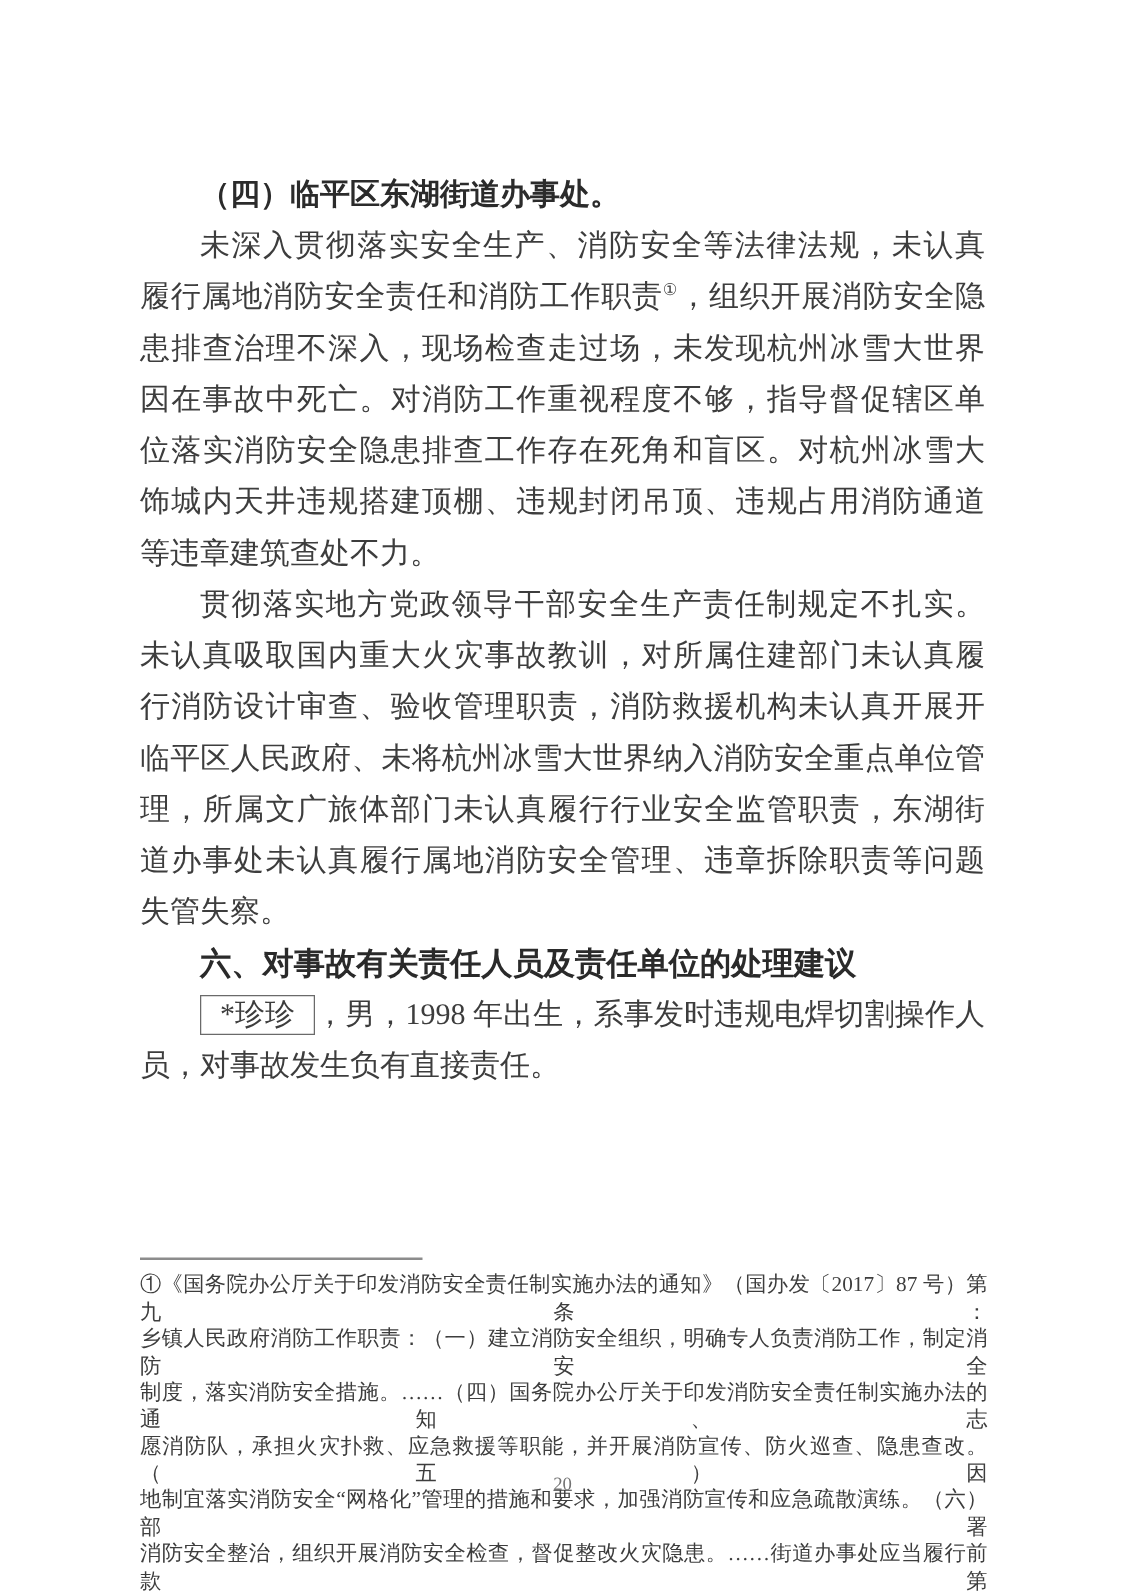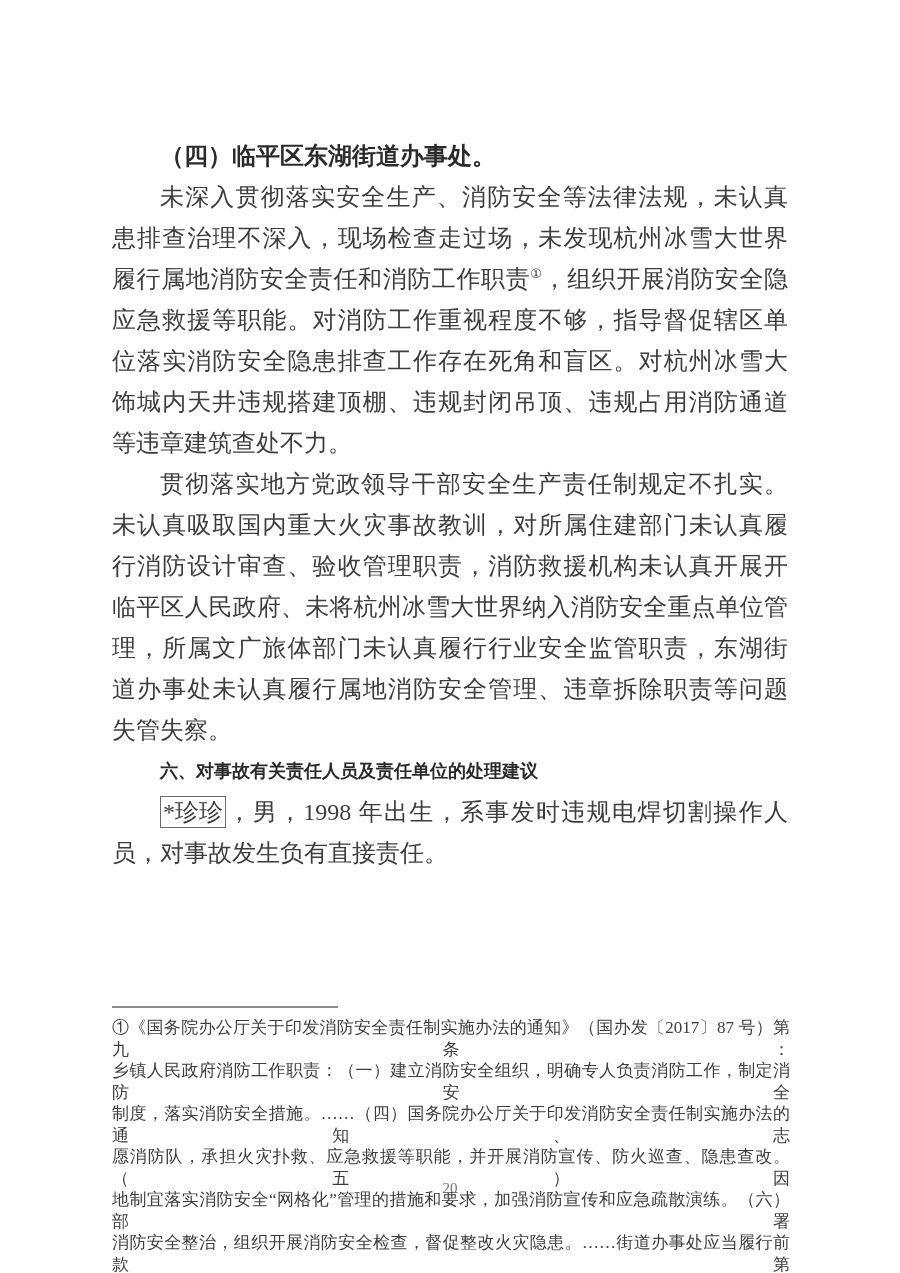--- a/index.html
+++ b/index.html
@@ -18,28 +18,28 @@
     width:676px;
     font-size:24px;
     margin-top:24px;
   }
   .bline { height:41px; line-height:41px; }
   .jfull { text-align:justify; text-align-last:justify; }
   .ind { text-indent:48px; }
   .h-kai { font-weight:bold; color:#2b2b2b; }
   .h-hei {
     font-family:"Liberation Sans","DejaVu Sans",sans-serif;
-    font-weight:bold; font-size:18px; color:#2a2a2a;
+    font-weight:bold; font-size:25px; color:#2a2a2a;
   }
   .fnref { font-size:13px; vertical-align:super; line-height:0; }
   .redact-box {
     display:inline-block;
     border:1px solid #6a6a6a;
     height:32px; line-height:30px;
-    padding:0 2px;
+    padding:0 15px;
     text-indent:0;
     vertical-align:baseline;
   }
   .footnote {
     position:absolute;
     left:112px; top:1006px;
     width:678px;
     font-size:17px;
     color:#3d3d3d;
   }
@@ -61,23 +61,23 @@
 </head>
 <body>
 
 <div class="page">
 
   <div class="doc-body">
 
     <div class="bline ind h-kai">（四）临平区东湖街道办事处。</div>
 
     <div class="bline ind jfull">未深入贯彻落实安全生产、消防安全等法律法规，未认真</div>
+    <div class="bline jfull"><span>履行属地消防安全责任和消防工作职责</span><sup class="fnref">①</sup><span>，组织开展消防安全隐</span></div>
     <div class="bline jfull">患排查治理不深入，现场检查走过场，未发现杭州冰雪大世界</div>
-    <div class="bline jfull"><span>履行属地消防安全责任和消防工作职责</span><sup class="fnref">①</sup><span>，组织开展消防安全隐</span></div>
-    <div class="bline jfull">应急救援等职能。对消防工作重视程度不够，指导督促辖区单</div>
+    <div class="bline jfull">因在事故中死亡。对消防工作重视程度不够，指导督促辖区单</div>
     <div class="bline jfull">位落实消防安全隐患排查工作存在死角和盲区。对杭州冰雪大</div>
     <div class="bline jfull">饰城内天井违规搭建顶棚、违规封闭吊顶、违规占用消防通道</div>
     <div class="bline">等违章建筑查处不力。</div>
 
 
     <div class="bline ind jfull">贯彻落实地方党政领导干部安全生产责任制规定不扎实。</div>
     <div class="bline jfull">未认真吸取国内重大火灾事故教训，对所属住建部门未认真履</div>
     <div class="bline jfull">行消防设计审查、验收管理职责，消防救援机构未认真开展开</div>
     <div class="bline jfull">临平区人民政府、未将杭州冰雪大世界纳入消防安全重点单位管</div>
     <div class="bline jfull">理，所属文广旅体部门未认真履行行业安全监管职责，东湖街</div>

